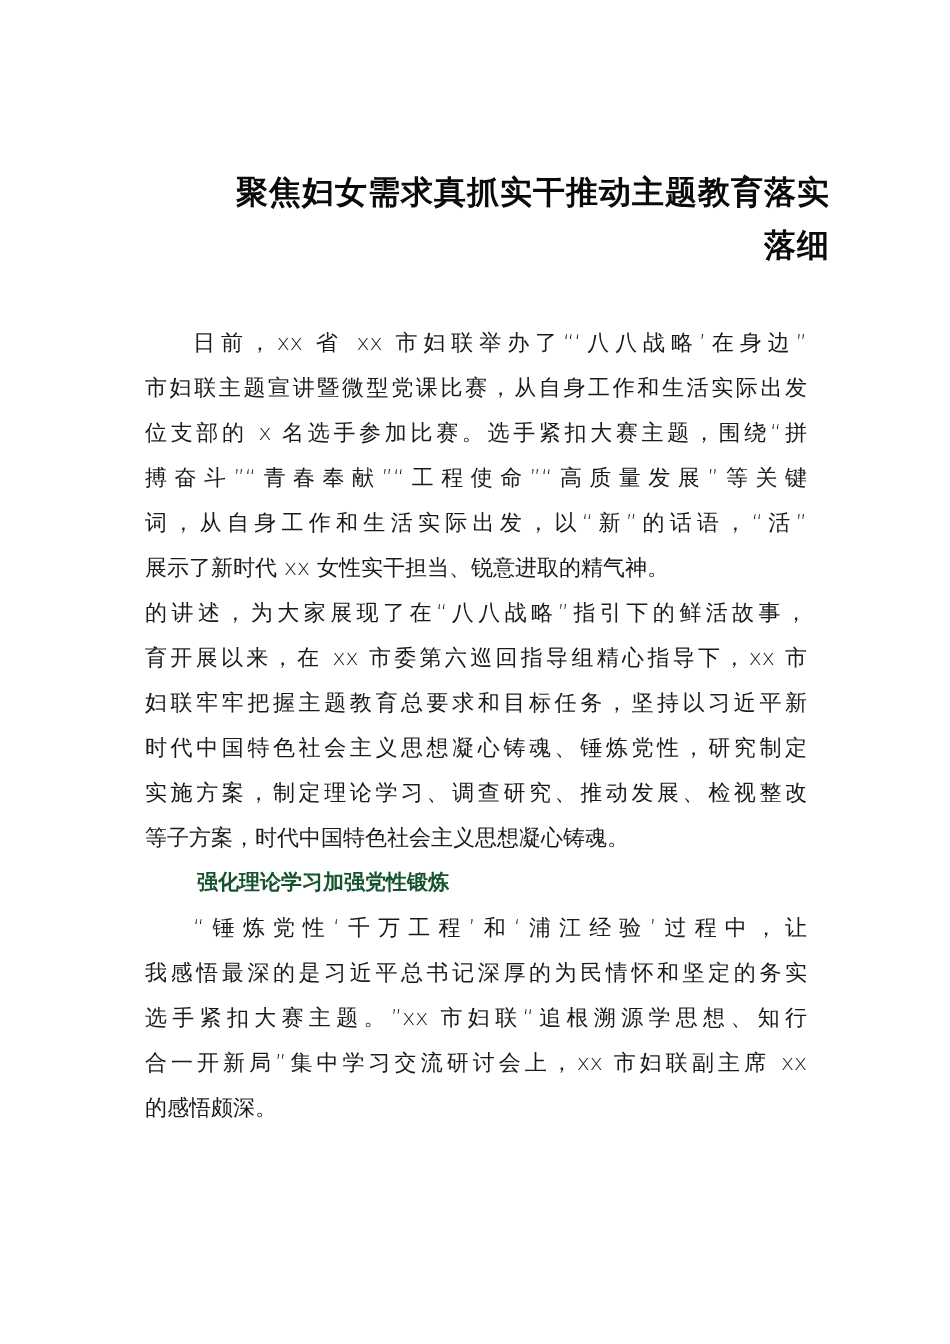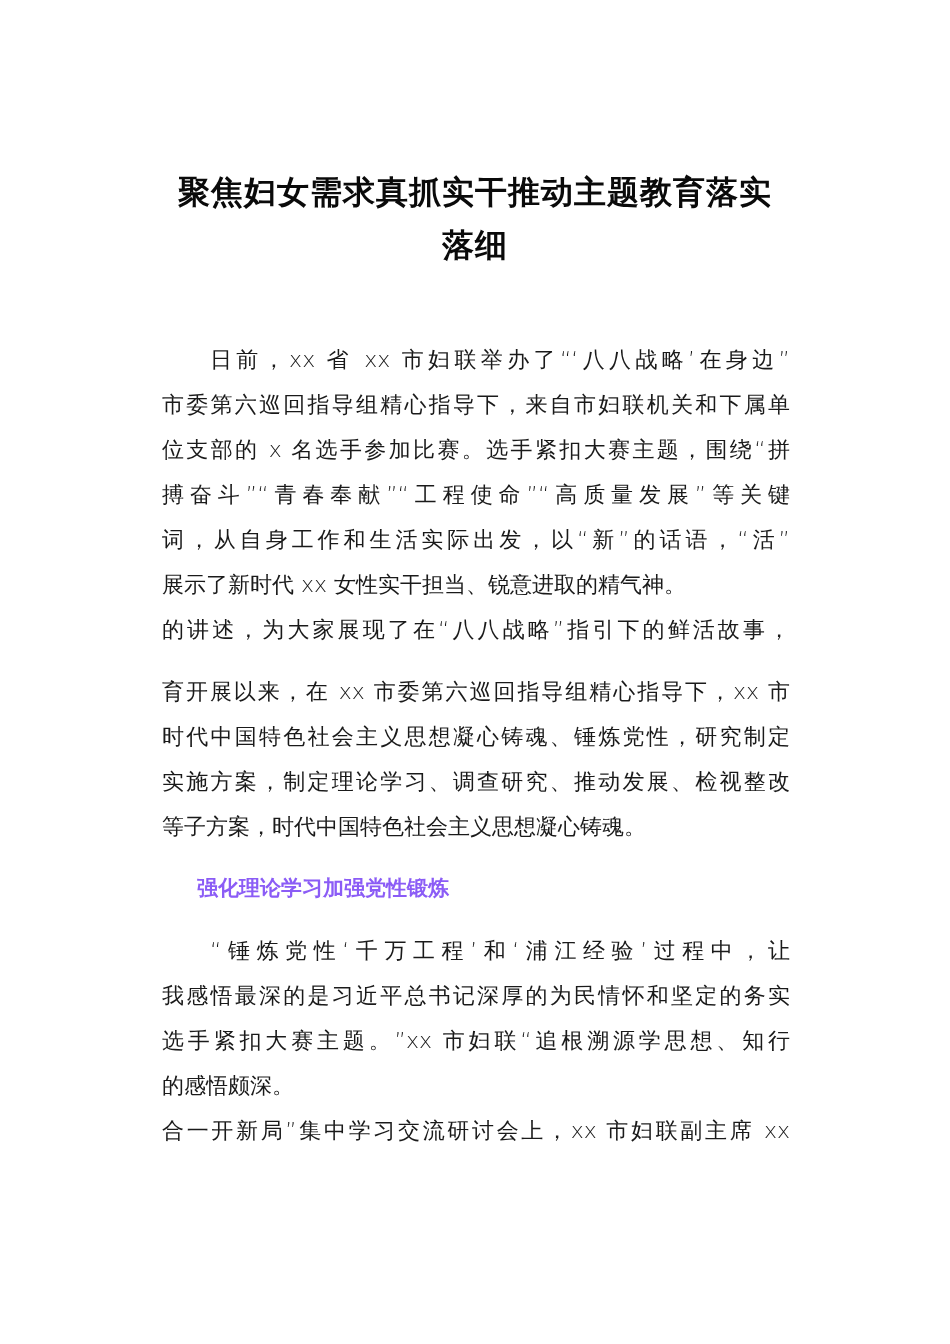--- a/index.html
+++ b/index.html
@@ -31,29 +31,30 @@
       font-family: "DejaVu Serif", "Liberation Serif", serif;
       font-weight: bold;
       font-size: 32px;
       line-height: 53px;
       letter-spacing: 1px;
       color: #0a0a0a;
     }
     .title .tline {
       display: block;
       white-space: nowrap;
+      text-align: right;
     }
     .body {
       position: absolute;
       left: 145px;
       top: 320px;
       width: 662px;
     }
     .para {
-      margin: 17px;
+      margin: 0;
     }
     .line {
       display: block;
       height: 45px;
       line-height: 45px;
       font-size: 22px;
       white-space: nowrap;
       text-align: justify;
       text-align-last: justify;
       color: #1a1a1a;
@@ -67,57 +68,58 @@
       text-align-last: left;
     }
     .heading {
       display: block;
       height: 45px;
       line-height: 45px;
       font-size: 21px;
       padding-left: 52px;
       font-family: "DejaVu Sans", "Liberation Sans", sans-serif;
       font-weight: bold;
-      color: #8b5cf6;
+      color: #14532d;
       white-space: nowrap;
     }
   </style>
 </head>
 <body>
 
 <div class="page">
 
   <div class="title">
     <span class="tline">聚焦妇女需求真抓实干推动主题教育落实</span>
     <span class="tline">落细</span>
   </div>
 
   <div class="body">
 
     <div class="para">
       <span class="line indent">日前，xx 省 xx 市妇联举办了“‘八八战略’在身边”</span>
-      <span class="line">市委第六巡回指导组精心指导下，来自市妇联机关和下属单</span>
+      <span class="line">市妇联主题宣讲暨微型党课比赛，从自身工作和生活实际出发</span>
       <span class="line">位支部的 x 名选手参加比赛。选手紧扣大赛主题，围绕“拼</span>
       <span class="line">搏奋斗”“青春奉献”“工程使命”“高质量发展”等关键</span>
       <span class="line">词，从自身工作和生活实际出发，以“新”的话语，“活”</span>
       <span class="line last">展示了新时代 xx 女性实干担当、锐意进取的精气神。</span>
       <span class="line">的讲述，为大家展现了在“八八战略”指引下的鲜活故事，</span>
     </div>
 
     <div class="para">
       <span class="line">育开展以来，在 xx 市委第六巡回指导组精心指导下，xx 市</span>
+      <span class="line">妇联牢牢把握主题教育总要求和目标任务，坚持以习近平新</span>
       <span class="line">时代中国特色社会主义思想凝心铸魂、锤炼党性，研究制定</span>
       <span class="line">实施方案，制定理论学习、调查研究、推动发展、检视整改</span>
       <span class="line last">等子方案，时代中国特色社会主义思想凝心铸魂。</span>
     </div>
 
     <div class="heading">强化理论学习加强党性锻炼</div>
 
     <div class="para">
       <span class="line indent">“锤炼党性‘千万工程’和‘浦江经验’过程中，让</span>
       <span class="line">我感悟最深的是习近平总书记深厚的为民情怀和坚定的务实</span>
       <span class="line">选手紧扣大赛主题。”xx 市妇联“追根溯源学思想、知行</span>
+      <span class="line">合一开新局”集中学习交流研讨会上，xx 市妇联副主席 xx</span>
       <span class="line last">的感悟颇深。</span>
-      <span class="line">合一开新局”集中学习交流研讨会上，xx 市妇联副主席 xx</span>
     </div>
 
   </div>
 </div>
 
 </body></html>

